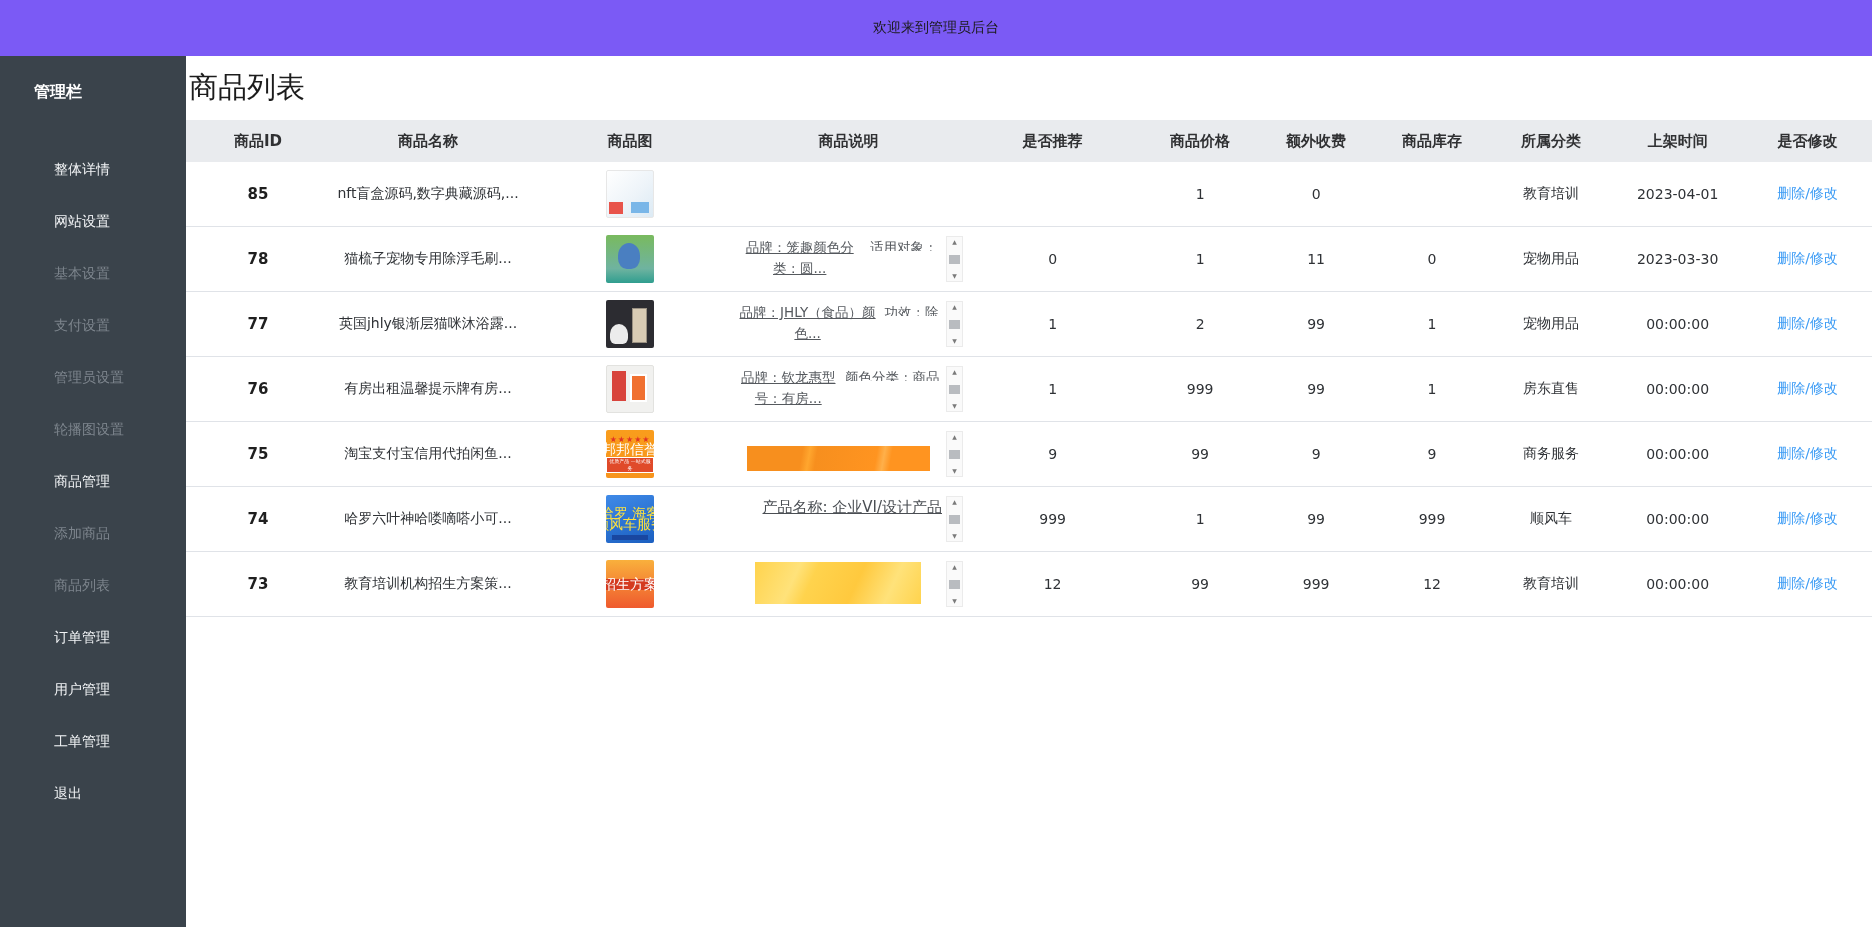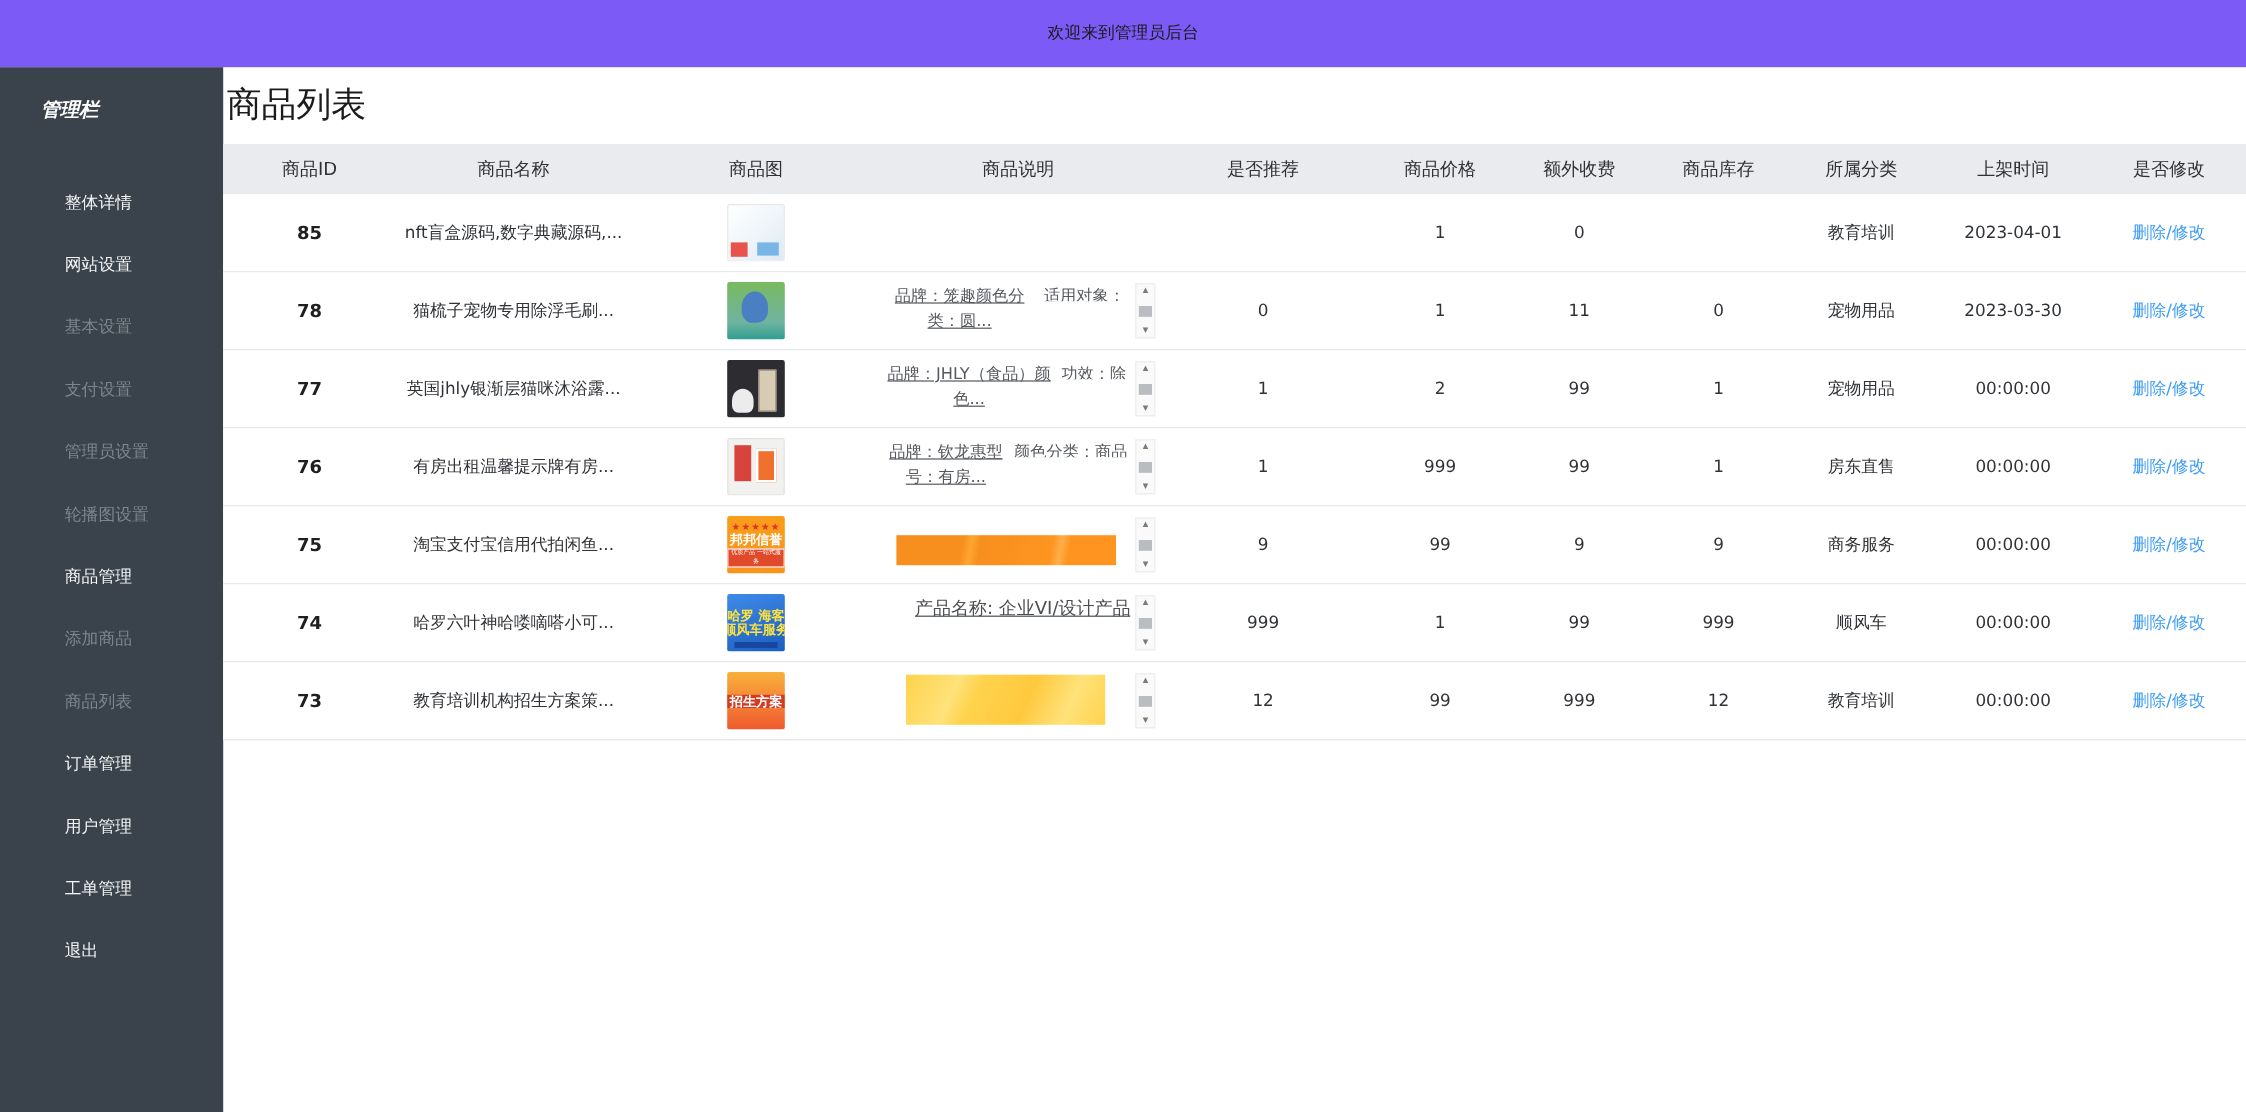--- a/index.html
+++ b/index.html
@@ -6,38 +6,38 @@
   html,body { width:1872px; height:927px; overflow:hidden;
     font-family:"DejaVu Sans","Liberation Sans",sans-serif; background:#fff; }
   :root{
     --banner:#7b5af5; --sidebar:#3a434b; --link:#3d9cf5; --header-bg:#e9ebee;
     --cols: 8.54% 11.63% 12.34% 13.58% 10.62% 6.88% 6.88% 6.88% 7.24% 7.77% 7.64%;
   }
   .banner{ height:56px; background:var(--banner); display:flex; align-items:center; justify-content:center; }
   .banner span{ color:#1b1b1b; font-size:14px; }
   .layout{ display:flex; height:871px; }
   aside{ width:186px; background:var(--sidebar); flex:0 0 186px; padding-top:26px; }
-  .sidebar-title{ color:#fff; font-weight:bold; font-size:16px; padding-left:34px; margin-bottom:40px;font-style:italic; }
+  .sidebar-title{ color:#fff; font-weight:bold; font-size:16px; padding-left:34px; margin-bottom:40px; }
   .side-item{ padding-left:54px; height:52px; line-height:52px; font-size:14px; cursor:pointer; }
   .side-item.primary{ color:#f2f4f6; }
   .side-item.secondary{ color:#7d858d; }
   main{ flex:1; min-width:0; }
   h1{ font-size:29px; font-weight:500; color:#1c1c1c; padding:12px 0 12px 3px; }
   .thead{ display:grid; grid-template-columns:var(--cols); background:var(--header-bg);
     height:42px; align-items:center; }
-  .th{ text-align:center; font-size:15px; font-weight:normal; color:#303133; }
+  .th{ text-align:center; font-size:15px; font-weight:bold; color:#303133; }
   .row{ display:grid; grid-template-columns:var(--cols); height:65px; align-items:center;
     border-bottom:1px solid #e0e3e8; background:#fff; }
   .cell{ text-align:center; font-size:14px; color:#2f3236; overflow:hidden; }
   .cell.id{ font-weight:bold; font-size:15px; color:#1f1f1f; }
   .cell a{ color:var(--link); text-decoration:none; cursor:pointer; }
   
   .thumb{ width:48px; height:48px; margin:0 auto; border-radius:2px; position:relative;
     display:flex; flex-direction:column; align-items:center; justify-content:center; overflow:hidden; }
-  .thumb .tl{ font-size:11px; font-weight:bold; line-height:11px; white-space:nowrap; z-index:2; }
+  .thumb .tl{ font-size:14px; font-weight:normal; line-height:11px; white-space:nowrap; z-index:2; }
   .thumb-85{ background:linear-gradient(135deg,#ffffff 0%,#eef4f9 55%,#dceaf4 100%); border:1px solid #e7e7e7; }
   .thumb-85::before{ content:""; position:absolute; left:2px; bottom:3px; width:14px; height:12px; background:#e8544b; }
   .thumb-85::after{ content:""; position:absolute; right:4px; bottom:4px; width:18px; height:11px; background:#79b6e8; }
   .thumb-78{ background:linear-gradient(180deg,#79ba5e 0%,#6fb3a0 70%,#2f9e8f 100%); }
   .thumb-78::before{ content:""; position:absolute; left:12px; top:8px; width:22px; height:26px; border-radius:50% 50% 40% 40%; background:#4a7fc1; }
   .thumb-77{ background:#2c2c31; }
   .thumb-77::before{ content:""; position:absolute; left:4px; bottom:4px; width:18px; height:20px; border-radius:50% 50% 30% 30%; background:#ececec; }
   .thumb-77::after{ content:""; position:absolute; right:7px; top:8px; width:13px; height:33px; background:#d8cbb4; border:1px solid #9a9183; }
   .thumb-76{ background:#f1f1ef; border:1px solid #e2e2df; }
   .thumb-76::before{ content:""; position:absolute; left:5px; top:5px; width:14px; height:30px; background:#d8443c; }

